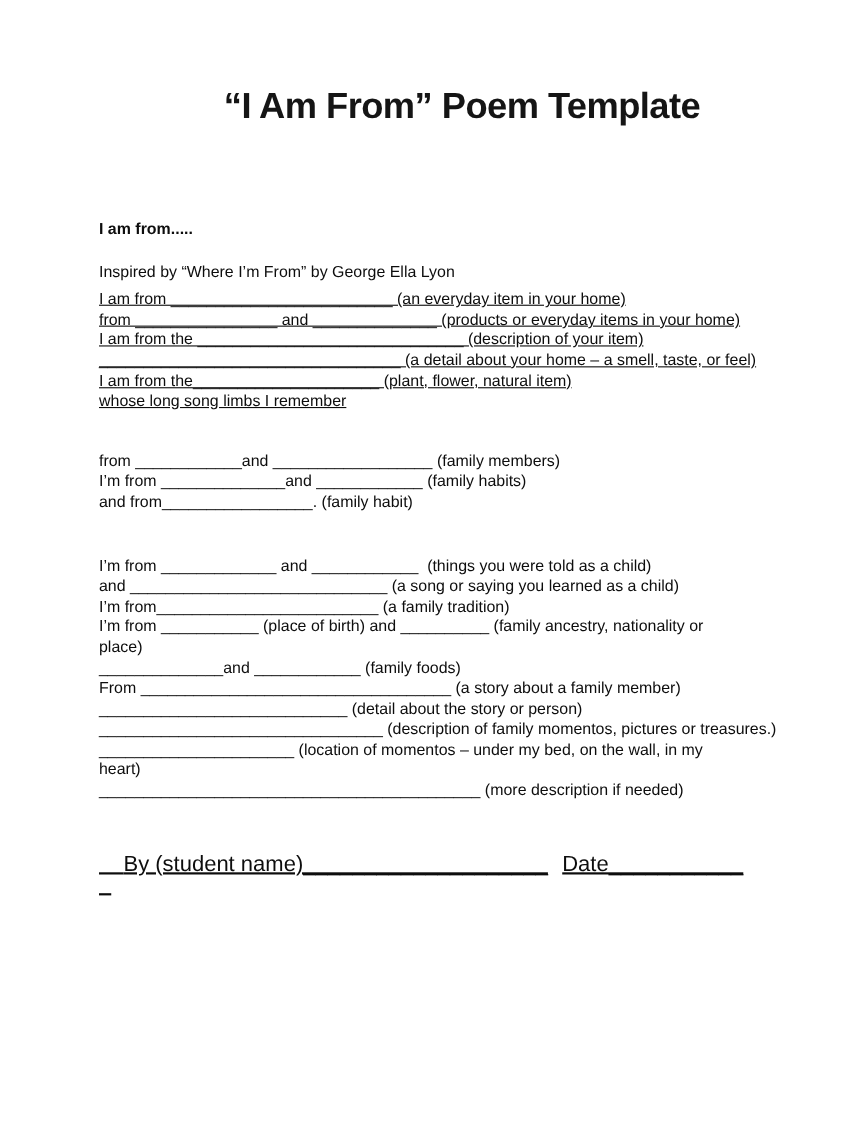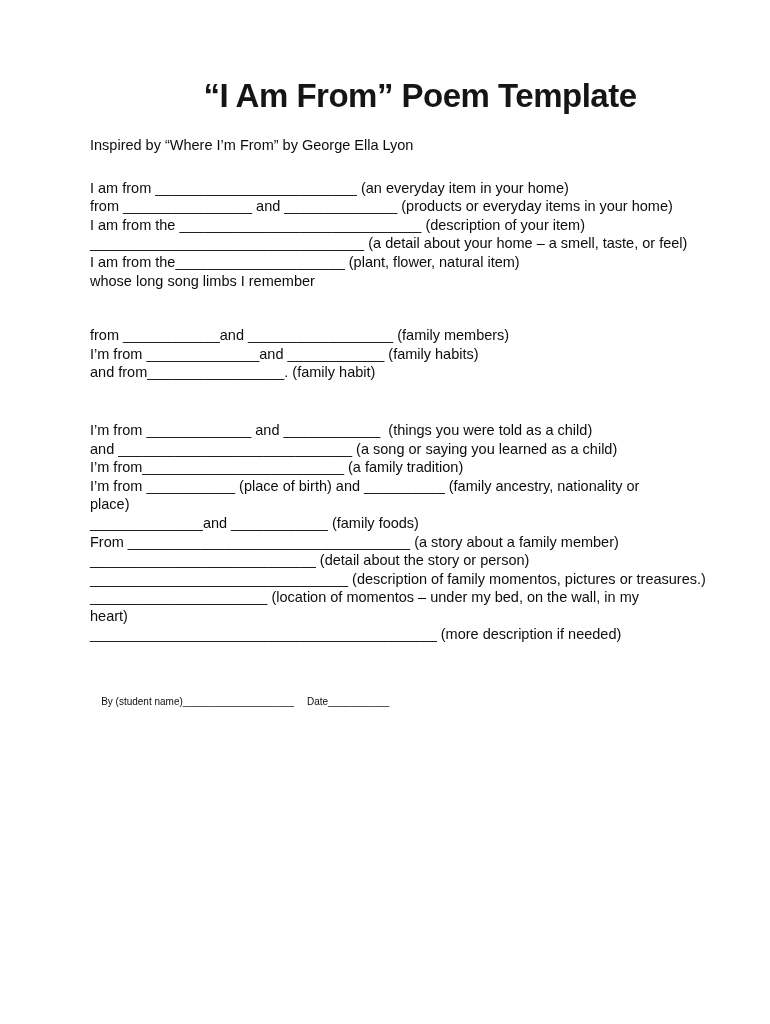--- a/index.html
+++ b/index.html
@@ -39,41 +39,43 @@
     margin: 0;
     white-space: pre-wrap;
   }
   .poem-heading {
     margin-top: 84px;
     font-weight: 700;
   }
   .byline {
     margin-top: 20px;
   }
-  .stanza-1 { margin-top: 24px; }
+  .stanza-1 { margin-top: 6px; text-decoration: underline; }
   .stanza-2 { margin-top: 36px; }
   .stanza-3 { margin-top: 39px; }
   .solo-line { margin-top: 5px; }
   .signature-row {
     margin-top: 30px;
-    font-size: 10px;
+    font-size: 20px;
     line-height: 18.6px;
     white-space: pre-wrap;
+    text-decoration: underline;
   }
   .signature-row .date-part {
     margin-left: 13px;
   }
 </style>
 </head>
 <body>
 
 <div class="page body-text">
 
   <h1 class="doc-title">“I Am From” Poem Template</h1>
 
+  <p class="poem-heading">I am from.....</p>
 
   <div class="byline">
     <p>Inspired by “Where I’m From” by George Ella Lyon</p>
   </div>
 
   <div class="stanza stanza-1">
     <p>I am from _________________________ (an everyday item in your home)</p>
     <p>from ________________ and ______________ (products or everyday items in your home)</p>
     <p>I am from the ______________________________ (description of your item)</p>
     <p>__________________________________ (a detail about your home – a smell, taste, or feel)</p>

